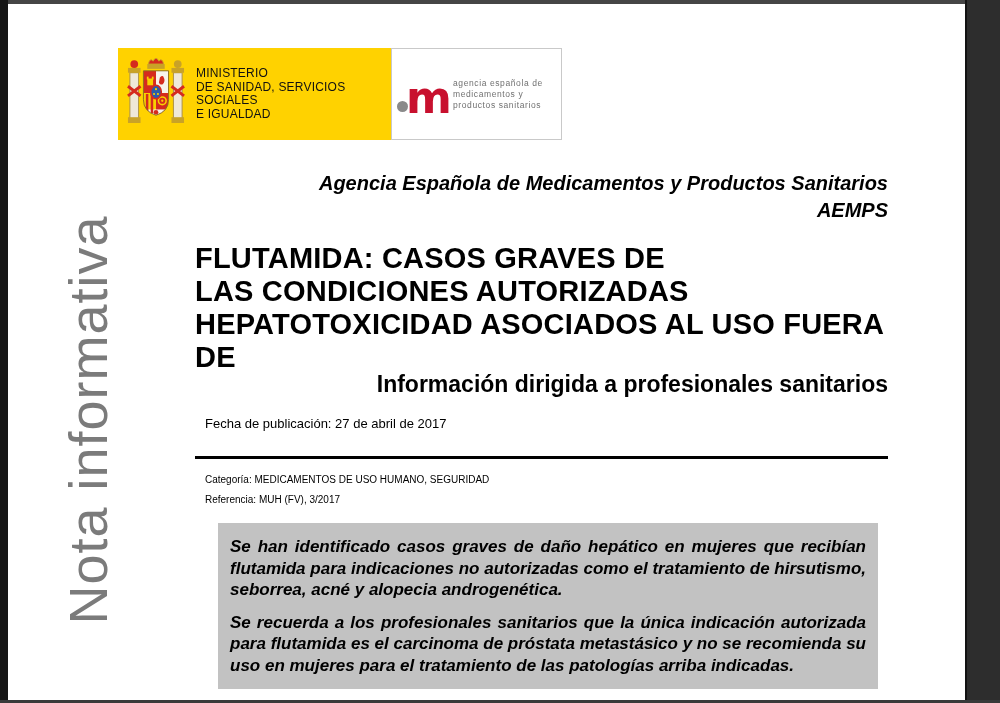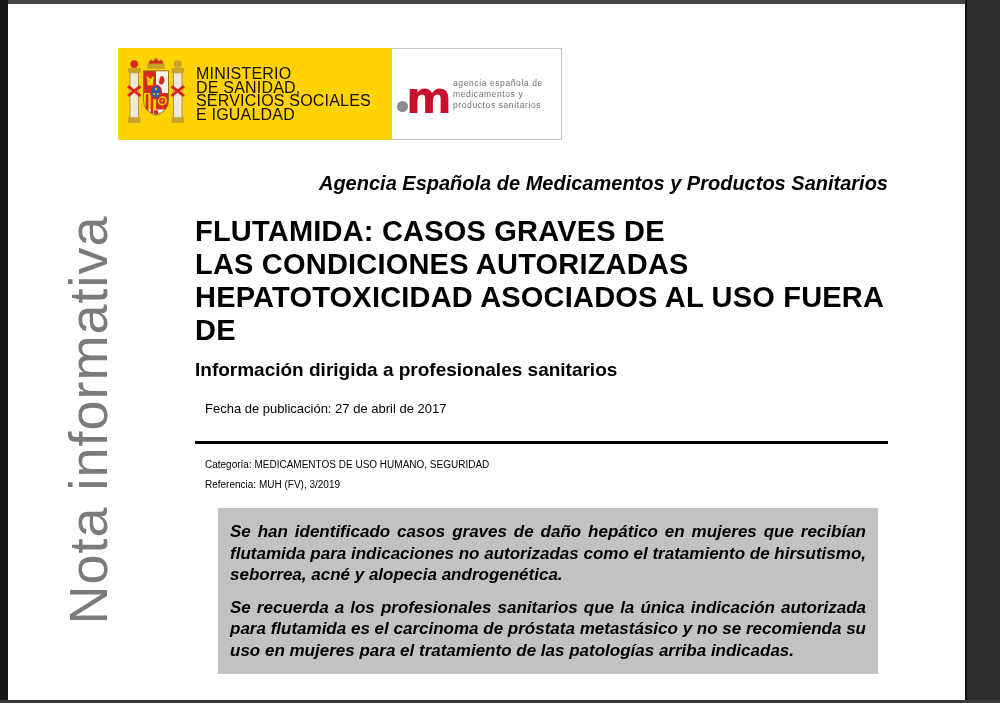--- a/index.html
+++ b/index.html
@@ -12,21 +12,21 @@
   .edge-left{position:absolute;left:0;top:0;width:8px;height:703px;background:#161616;}
   .edge-right{position:absolute;right:0;top:0;width:35px;height:703px;background:#2d2d2d;border-left:2px solid #121212;box-sizing:border-box;}
   .edge-bottom{position:absolute;left:0;bottom:0;width:1000px;height:3px;background:#3a3a3a;}
 
   
   .ministry-box{
     position:absolute;left:118px;top:48px;width:273px;height:92px;
     background:#FFD200;display:flex;align-items:center;
   }
   .coat{margin-left:9px;flex:0 0 auto;}
-  .ministry-text{margin-left:11px;font-size:16px;line-height:13.5px;font-weight:500;letter-spacing:.2px;color:#111;}
+  .ministry-text{margin-left:11px;font-size:12px;line-height:13.5px;font-weight:500;letter-spacing:.2px;color:#111;}
   .aemps-box{
     position:absolute;left:391px;top:48px;width:171px;height:92px;background:#fff;
     border:1px solid #c9c9c9;box-sizing:border-box;display:flex;align-items:center;
   }
   .aemps-logo{position:relative;width:53px;height:46px;margin-left:5px;flex:0 0 auto;}
   .aemps-m{
     position:absolute;left:9px;bottom:3px;font-family:"DejaVu Sans",sans-serif;
     font-weight:700;font-size:44px;line-height:32px;color:#C8102E;
   }
   .aemps-dot{position:absolute;left:0;bottom:5px;width:11px;height:11px;border-radius:50%;background:#8A8A8A;}
@@ -36,21 +36,21 @@
   .vertical-label{
     position:absolute;left:88px;top:420px;
     transform:translate(-50%,-50%) rotate(-90deg);
     font-size:54px;color:#7B7B7B;white-space:nowrap;letter-spacing:1px;font-weight:400;
   }
 
   
   .doc{position:absolute;left:195px;top:0;width:693px;}
   .agency-title{margin-top:170px;text-align:right;font-weight:700;font-style:italic;font-size:20px;line-height:27px;}
   .heading{margin-top:18px;text-align:left;font-weight:700;font-size:29px;line-height:33px;letter-spacing:.2px;}
-  .subtitle{margin-top:12px;text-align:left;font-weight:700;font-size:19px;line-height:21px;}
+  .subtitle{text-align:right;font-weight:700;font-size:23px;line-height:21px;}
   .fecha{margin-top:18px;margin-left:10px;font-size:13px;line-height:21px;}
   .rule{margin:22px 0 0 0;border:none;border-top:3px solid #000;width:693px;}
   .meta{margin-top:11px;margin-left:10px;font-size:10px;line-height:19.5px;}
   .graybox{
     margin:14px 0 0 23px;width:660px;box-sizing:border-box;background:#C2C2C2;
     padding:13px 12px;
   }
   .graybox p{margin:0;font-size:17px;font-weight:700;font-style:italic;line-height:21.5px;text-align:justify;}
   .graybox p + p{margin-top:11px;}
 </style>
@@ -133,37 +133,38 @@
       <div>productos sanitarios</div>
     </div>
   </div>
 
   <div class="vertical-label">Nota informativa</div>
 
   <div class="doc">
 
     <div class="agency-title">
       <div>Agencia Española de Medicamentos y Productos Sanitarios</div>
+      <div>AEMPS</div>
     </div>
 
     <div class="heading">
       <div>FLUTAMIDA: CASOS GRAVES DE</div>
       <div>LAS CONDICIONES AUTORIZADAS</div>
       <div>HEPATOTOXICIDAD ASOCIADOS AL USO FUERA DE</div>
     </div>
 
     <div class="subtitle">Información dirigida a profesionales sanitarios</div>
 
     <div class="fecha">Fecha de publicación: 27 de abril de 2017</div>
 
     <hr class="rule">
 
     <div class="meta">
       <div>Categoría: MEDICAMENTOS DE USO HUMANO, SEGURIDAD</div>
-      <div>Referencia: MUH (FV), 3/2019</div>
+      <div>Referencia: MUH (FV), 3/2017</div>
     </div>
 
     <div class="graybox">
       <p>Se han identificado casos graves de daño hepático en mujeres que recibían flutamida para indicaciones no autorizadas como el tratamiento de hirsutismo, seborrea, acné y alopecia androgenética.</p>
       <p>Se recuerda a los profesionales sanitarios que la única indicación autorizada para flutamida es el carcinoma de próstata metastásico y no se recomienda su uso en mujeres para el tratamiento de las patologías arriba indicadas.</p>
     </div>
 
   </div>
 </div>
 

